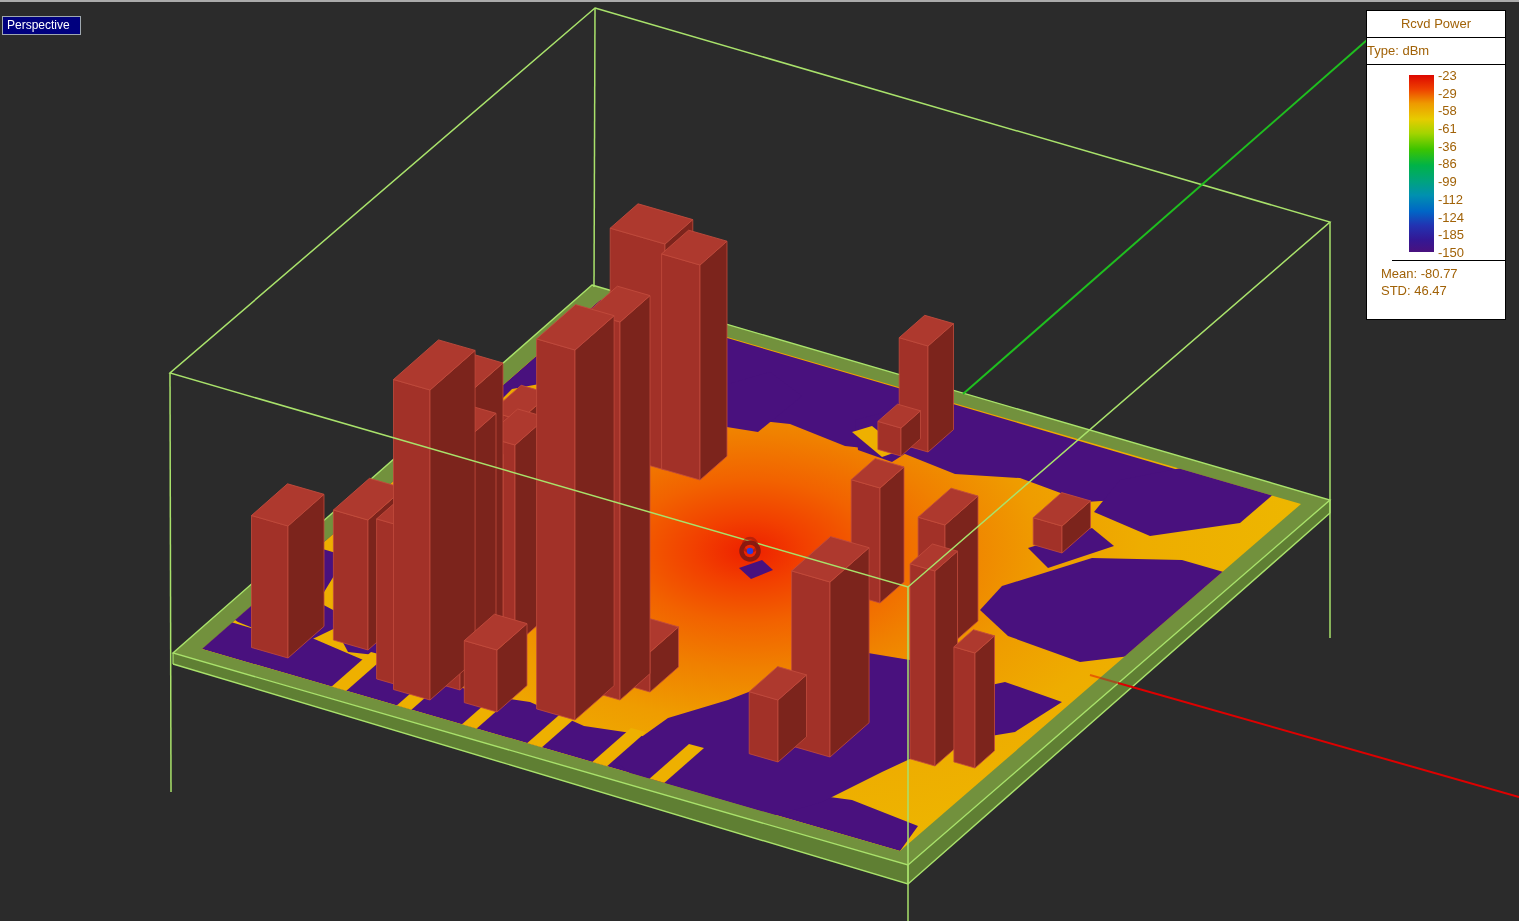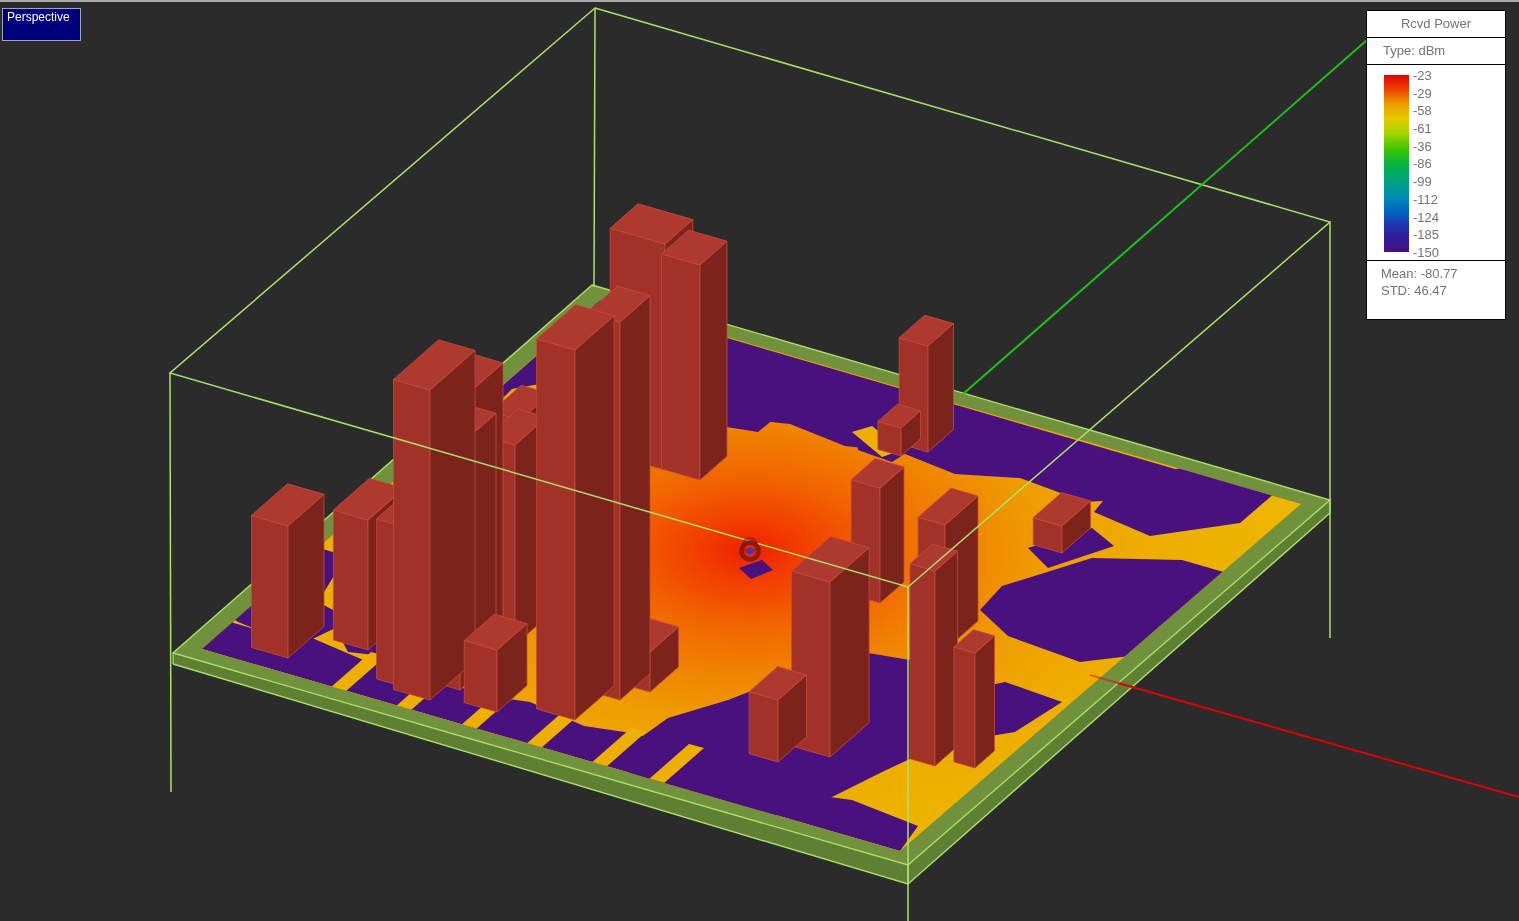--- a/index.html
+++ b/index.html
@@ -1,29 +1,29 @@
 <!DOCTYPE html>
 <html><head>
 <meta charset="utf-8">
 <style>
   html,body{margin:0;padding:0;background:#1a1a1a;}
   #stage{position:relative;width:1519px;height:921px;background:#2B2B2B;overflow:hidden;
          font-family:"Liberation Sans","DejaVu Sans",sans-serif;}
   #topbar{position:absolute;left:0;top:0;width:100%;height:2px;background:#ABABAB;}
   #viewport-svg{position:absolute;left:0;top:0;}
   
-  #view-label{position:absolute;left:2px;top:8px;background:#00007E;color:#FFFFFF;
-      font-size:12px;line-height:14px;padding:1px 10px 16px 4px;border:1px solid #9FA8B0;}
+  #view-label{position:absolute;left:2px;top:16px;background:#00007E;color:#FFFFFF;
+      font-size:12px;line-height:14px;padding:1px 10px 2px 4px;border:1px solid #9FA8B0;}
   
   #legend{position:absolute;left:1366px;top:10px;width:138px;background:#FFFFFF;
-      border:1px solid #000;color:#737373;font-size:13px;}
+      border:1px solid #000;color:#a16207;font-size:13px;}
   .lg-row{border-bottom:1px solid #000;padding:5px 0 6px 0;}
   .lg-title{text-align:center;}
-  .lg-type{padding-left:16px;}
-  .lg-scale{position:relative;height:195px;border-bottom:1px solid #000;}
+  .lg-type{}
+  .lg-scale{position:relative;height:195px;border-bottom:1px solid #000;margin-left:25px;}
   .lg-bar{position:absolute;left:17px;top:10px;width:25px;height:177px;
       background:linear-gradient(to bottom,
         #DD0700 0%, #EE4000 8%, #EE9900 16%, #E6CC00 25%, #A3D400 33%,
         #3DC400 42%, #00B347 51%, #00A37E 60%, #0090B0 68%, #0066C6 77%,
         #2233B2 85%, #331895 93%, #49117E 100%);}
   .lg-vals{position:absolute;left:46px;top:2px;}
   .lg-vals span{display:block;height:17.7px;line-height:17.7px;font-size:13px;}
   .lg-stats{padding:4px 0 20px 14px;line-height:17px;}
 </style>
 </head>

